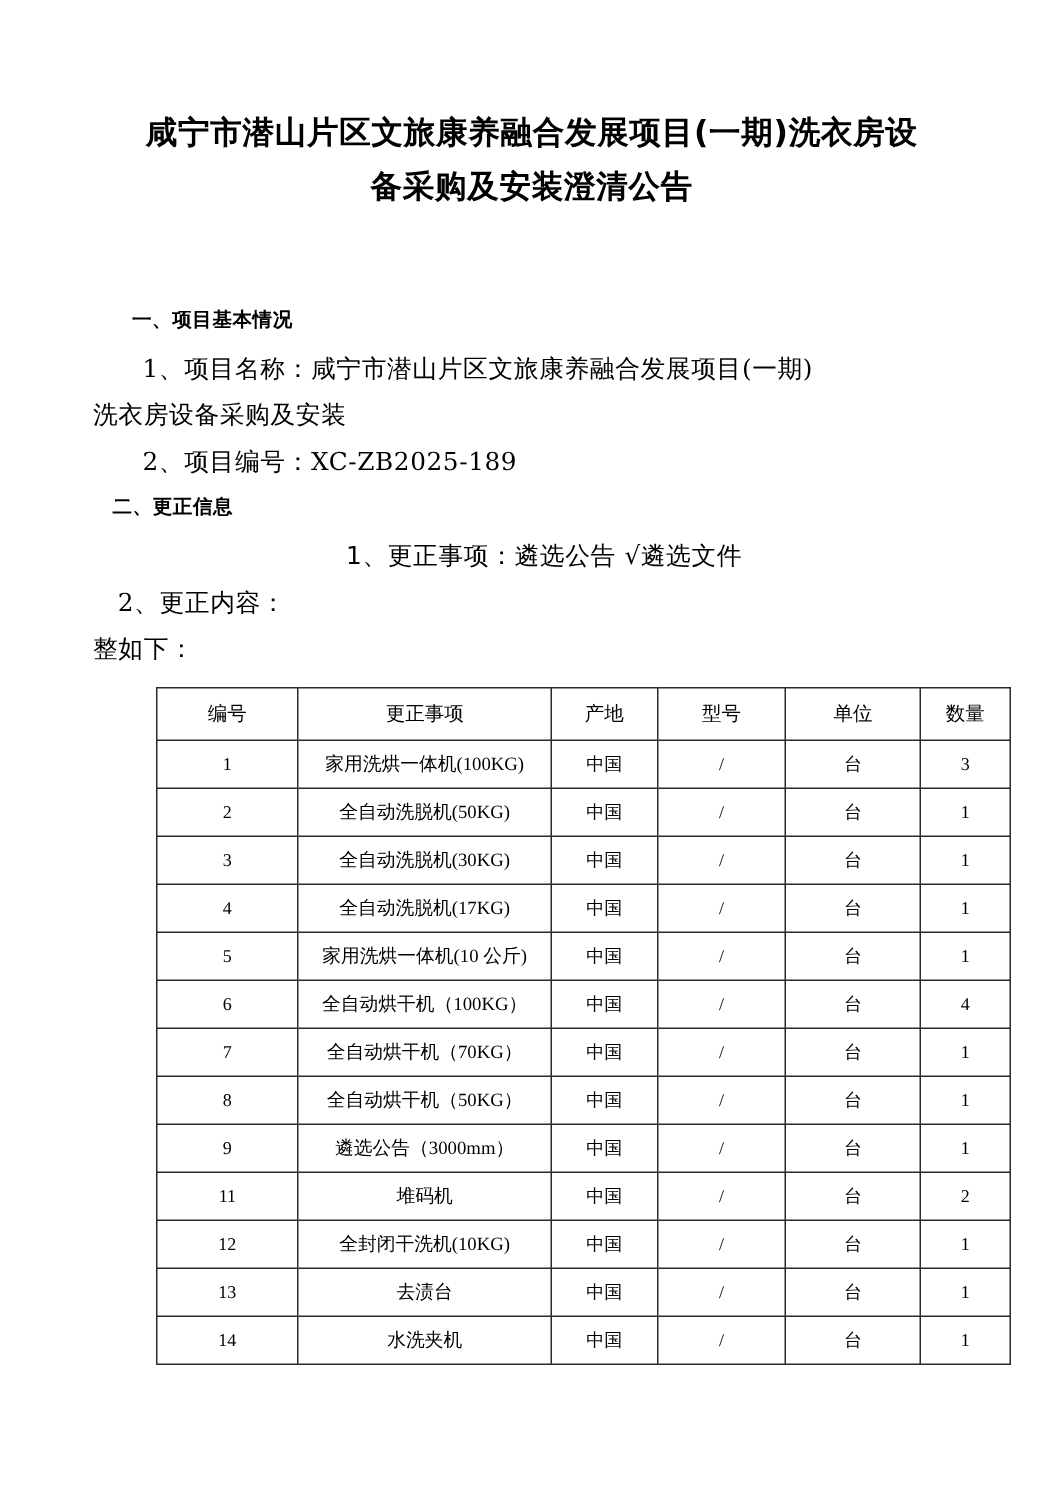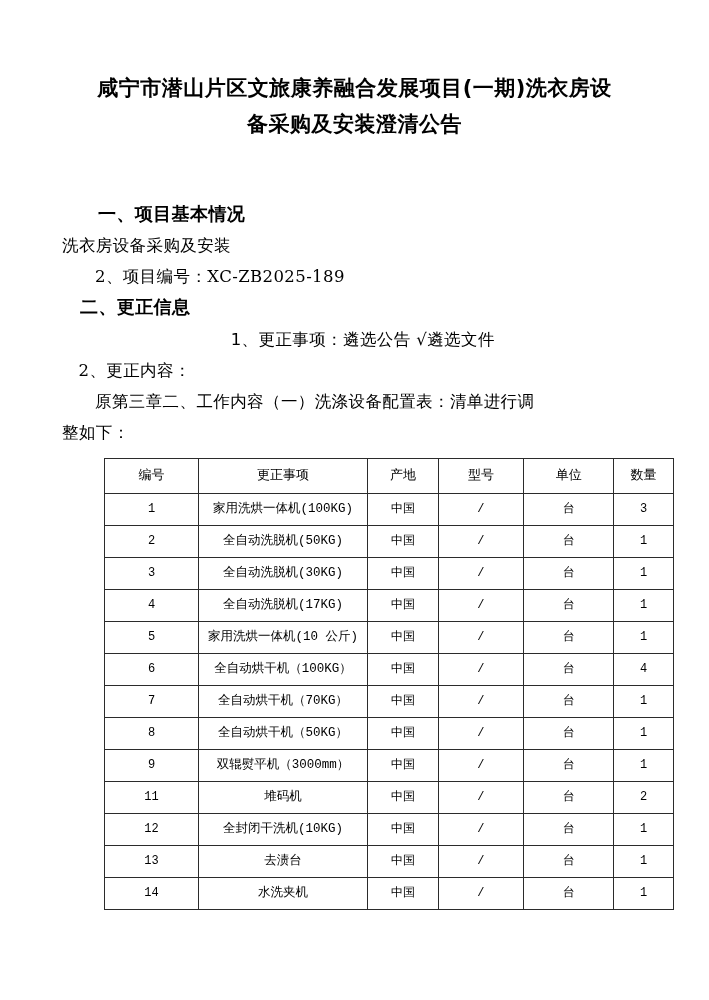--- a/index.html
+++ b/index.html
@@ -36,21 +36,21 @@
   }
   .body-block {
     margin-top: 56px;
     font-size: 16.5px;
     line-height: 30px;
     letter-spacing: 0.4px;
   }
   .heading {
     font-family: "DejaVu Sans", "Liberation Sans", sans-serif;
     font-weight: bold;
-    font-size: 18px;
+    font-size: 13px;
     text-indent: 2em;
     margin: 0;
     line-height: 32px;
   }
   .heading.flush {
     text-indent: 1em;
     font-family: Liberation Mono, monospace;
   }
   .para {
     margin: 0;
@@ -65,21 +65,21 @@
   }
   .check {
     font-family: "DejaVu Sans", "Liberation Sans", sans-serif;
     text-align: center;
   }
   table.spec {
     border-collapse: collapse;
     margin: 10px 0 0 42px;
     width: 570px;
     font-size: 12px;
-    font-family: Liberation Mono, monospace;
+    font-family: Liberation Serif, serif;
   }
   table.spec th, table.spec td {
     border: 1px solid #2b2b2b;
     text-align: center;
     padding: 0;
     height: 31px;
     line-height: 31px;
   }
   table.spec th {
     font-weight: normal;
@@ -102,26 +102,26 @@
 
 <div class="page">
 
   <div class="doc-title">
     <span>咸宁市潜山片区文旅康养融合发展项目(一期)洗衣房设</span>
     <span class="title-line2">备采购及安装澄清公告</span>
   </div>
 
   <div class="body-block">
     <p class="heading">一、项目基本情况</p>
+    <p class="para">1、项目名称：咸宁市潜山片区文旅康养融合发展项目(一期)</p>
     <p class="para cont">洗衣房设备采购及安装</p>
     <p class="para">2、项目编号：XC-ZB2025-189</p>
     <p class="heading flush">二、更正信息</p>
     <p class="para indent1 check">1、更正事项：遴选公告 √遴选文件</p>
     <p class="para indent1">2、更正内容：</p>
-    <p class="para">原第三章二、工作内容（一）洗涤设备配置表：清单进行调</p>
     <p class="para cont">整如下：</p>
   </div>
 
   <table class="spec">
     <colgroup>
       <col class="c-no">
         <col class="c-name">
         <col class="c-origin">
         <col class="c-model">
         <col class="c-unit">
@@ -197,21 +197,21 @@
         <tr>
           <td>8</td>
           <td class="name">全自动烘干机（50KG）</td>
           <td>中国</td>
           <td>/</td>
           <td>台</td>
           <td>1</td>
         </tr>
         <tr>
           <td>9</td>
-          <td class="name">双辊熨平机（3000mm）</td>
+          <td class="name">遴选公告（3000mm）</td>
           <td>中国</td>
           <td>/</td>
           <td>台</td>
           <td>1</td>
         </tr>
         <tr>
           <td>11</td>
           <td class="name">堆码机</td>
           <td>中国</td>
           <td>/</td>

